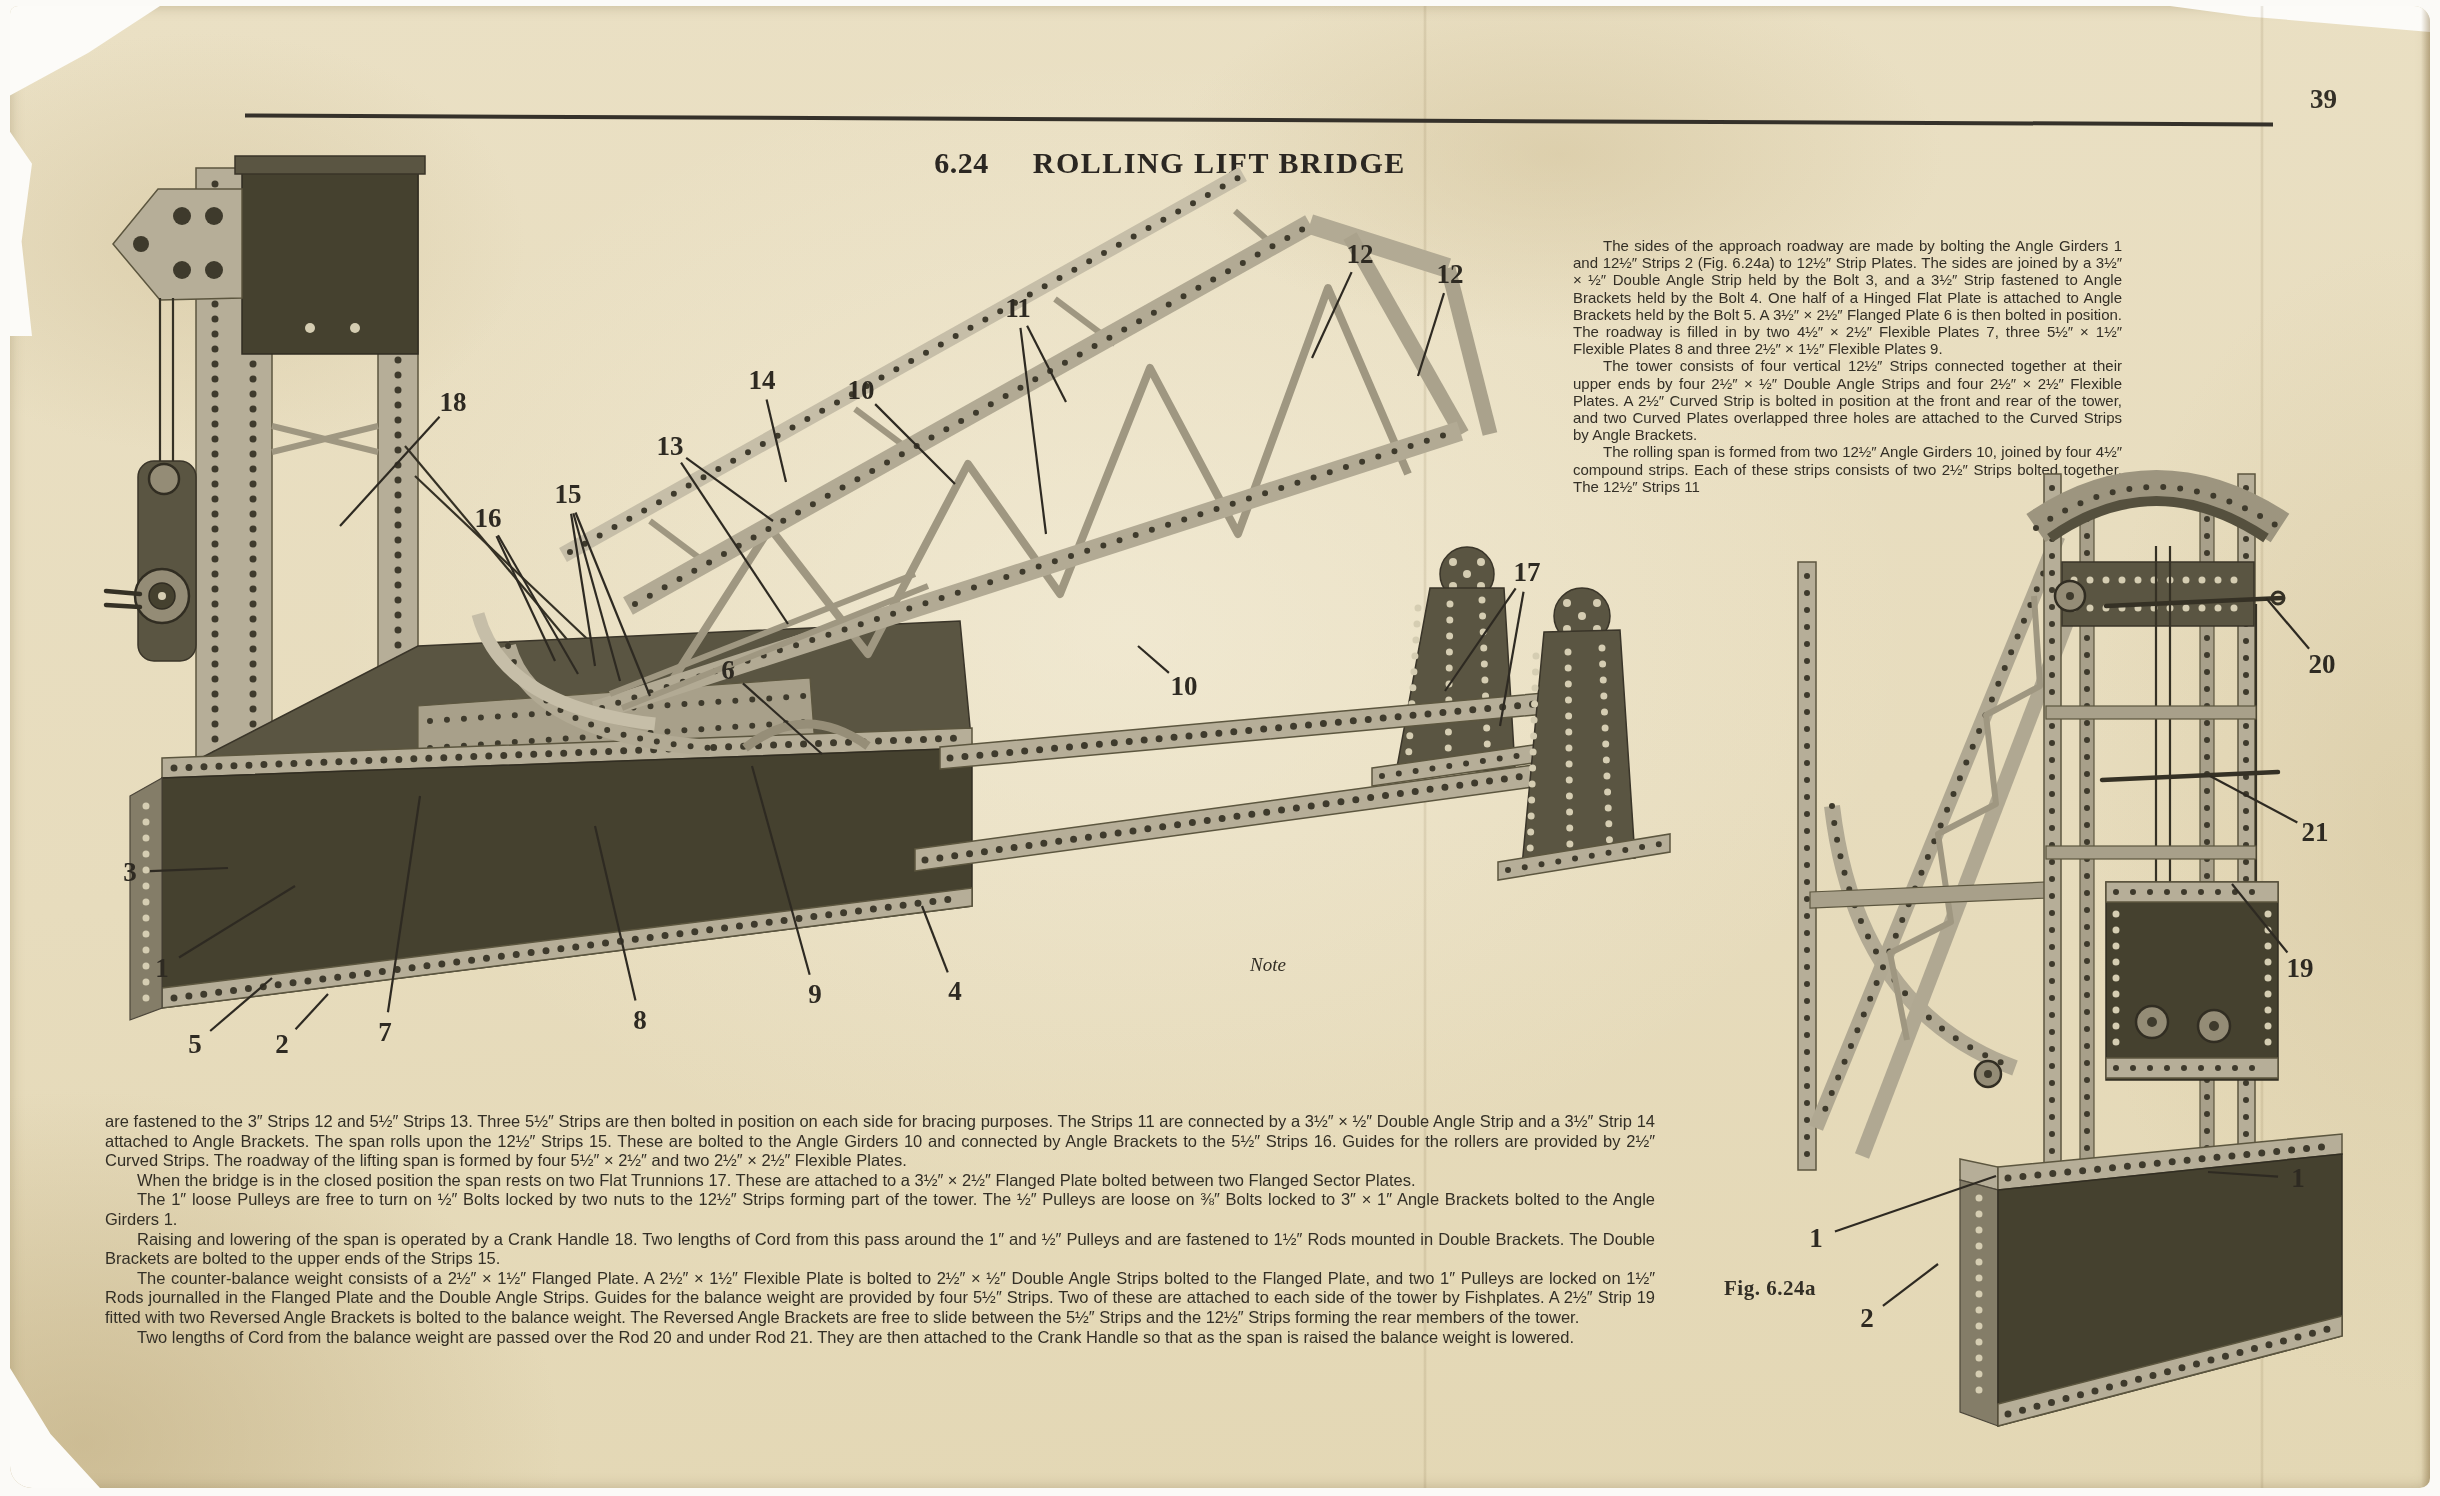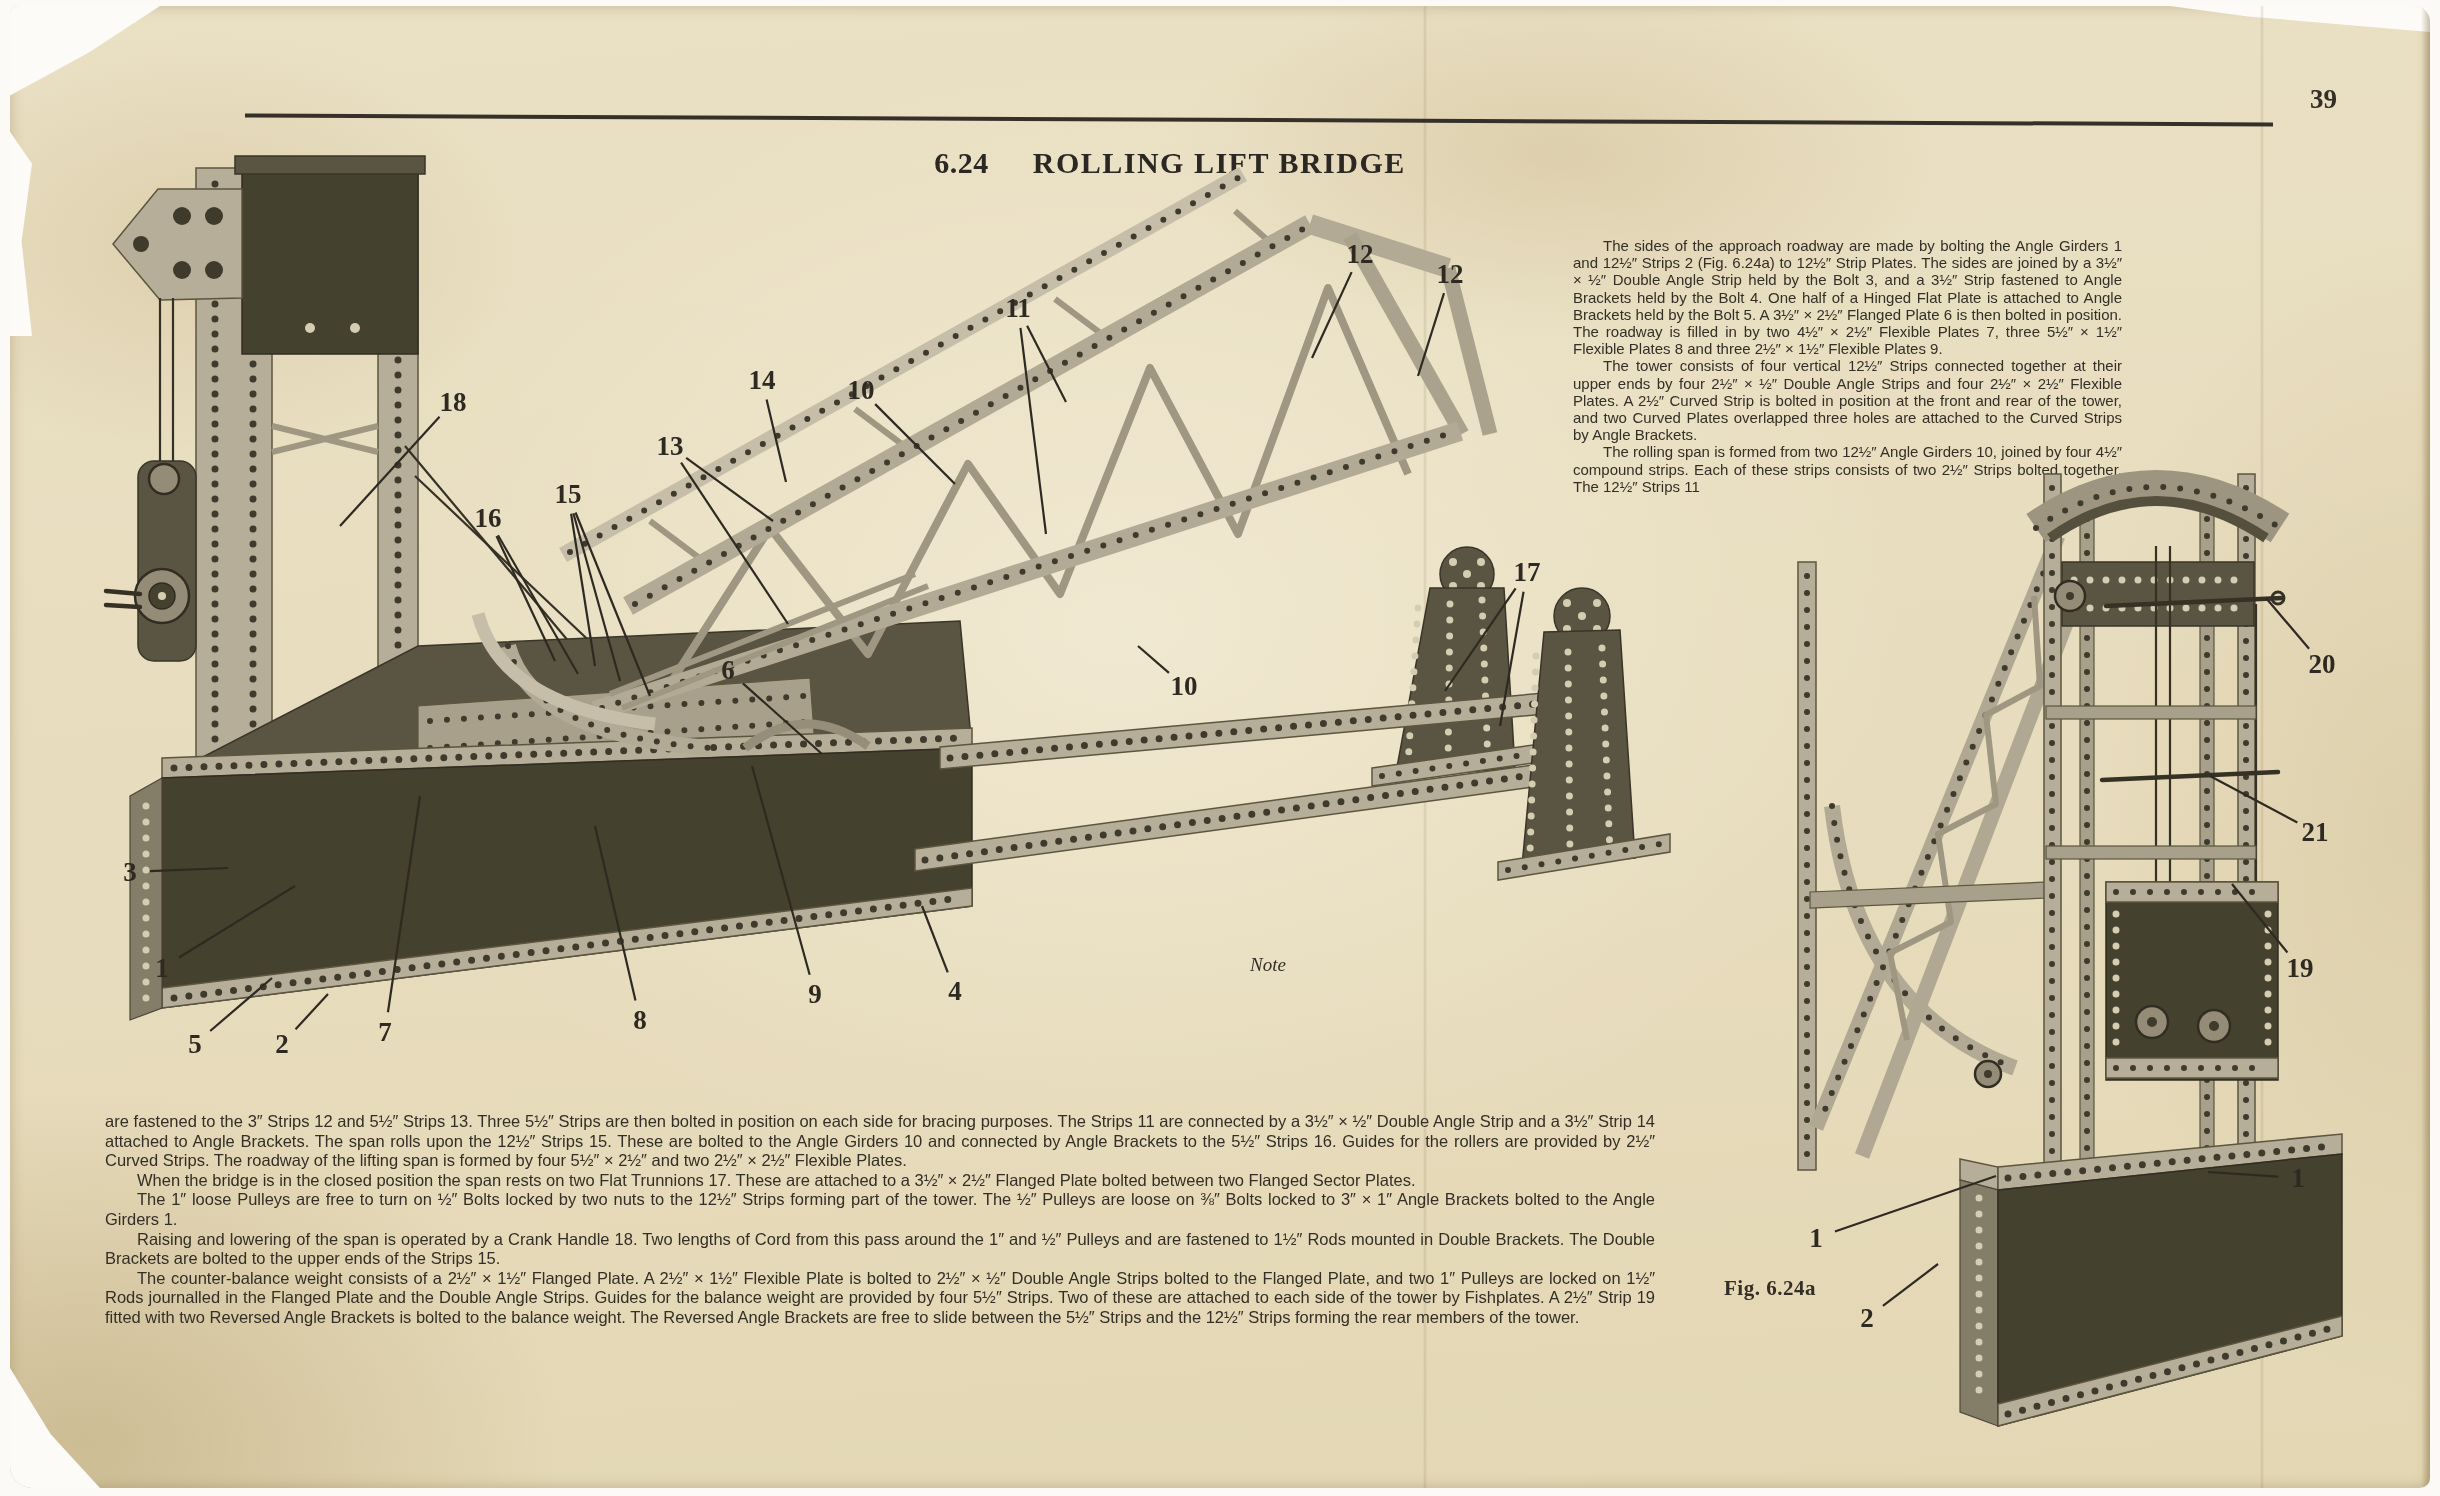--- a/index.html
+++ b/index.html
@@ -348,14 +348,15 @@
         <text x="1857" y="1321" text-anchor="middle" class="callout">2</text>
       </g>
     </svg>
 
   <div class="body-block">
       <p>are fastened to the 3″ Strips 12 and 5½″ Strips 13.  Three 5½″ Strips are then bolted in position on each side for bracing purposes.  The Strips 11 are connected by a 3½″ × ½″ Double Angle Strip and a 3½″ Strip 14 attached to Angle Brackets.  The span rolls upon the 12½″ Strips 15.  These are bolted to the Angle Girders 10 and connected by Angle Brackets to the 5½″ Strips 16.  Guides for the rollers are provided by 2½″ Curved Strips.  The roadway of the lifting span is formed by four 5½″ × 2½″ and two 2½″ × 2½″ Flexible Plates.</p>
       <p>When the bridge is in the closed position the span rests on two Flat Trunnions 17.  These are attached to a 3½″ × 2½″ Flanged Plate bolted between two Flanged Sector Plates.</p>
       <p>The 1″ loose Pulleys are free to turn on ½″ Bolts locked by two nuts to the 12½″ Strips forming part of the tower.  The ½″ Pulleys are loose on ⅜″ Bolts locked to 3″ × 1″ Angle Brackets bolted to the Angle Girders 1.</p>
       <p>Raising and lowering of the span is operated by a Crank Handle 18.  Two lengths of Cord from this pass around the 1″ and ½″ Pulleys and are fastened to 1½″ Rods mounted in Double Brackets.  The Double Brackets are bolted to the upper ends of the Strips 15.</p>
       <p>The counter-balance weight consists of a 2½″ × 1½″ Flanged Plate.  A 2½″ × 1½″ Flexible Plate is bolted to 2½″ × ½″ Double Angle Strips bolted to the Flanged Plate, and two 1″ Pulleys are locked on 1½″ Rods journalled in the Flanged Plate and the Double Angle Strips.  Guides for the balance weight are provided by four 5½″ Strips.  Two of these are attached to each side of the tower by Fishplates.  A 2½″ Strip 19 fitted with two Reversed Angle Brackets is bolted to the balance weight.  The Reversed Angle Brackets are free to slide between the 5½″ Strips and the 12½″ Strips forming the rear members of the tower.</p>
+      <p>Two lengths of Cord from the balance weight are passed over the Rod 20 and under Rod 21.  They are then attached to the Crank Handle so that as the span is raised the balance weight is lowered.</p>
     </div>
 </div>
 
 </body></html>

